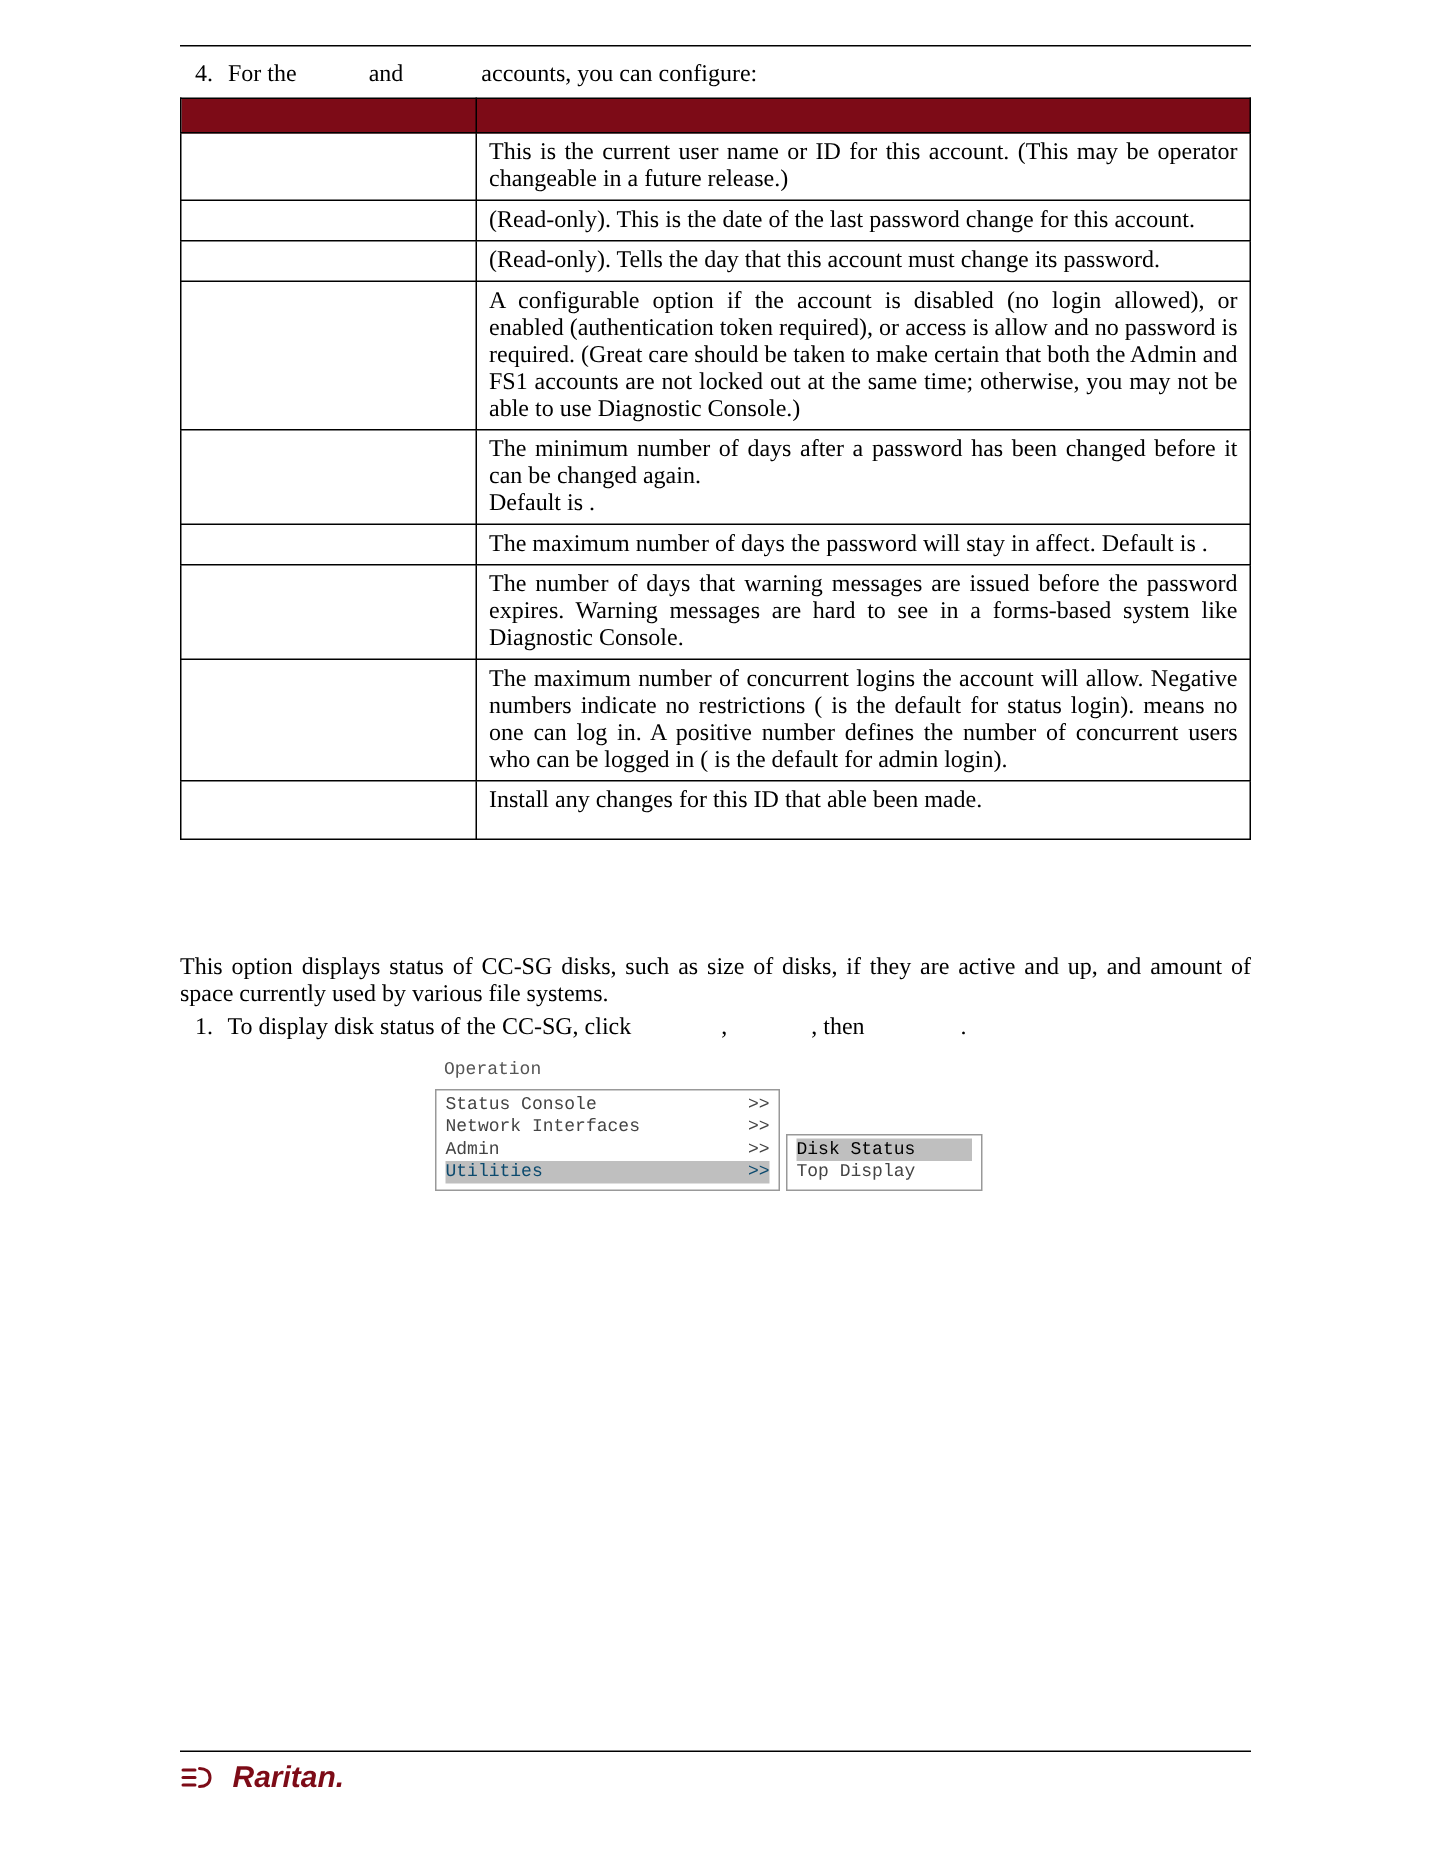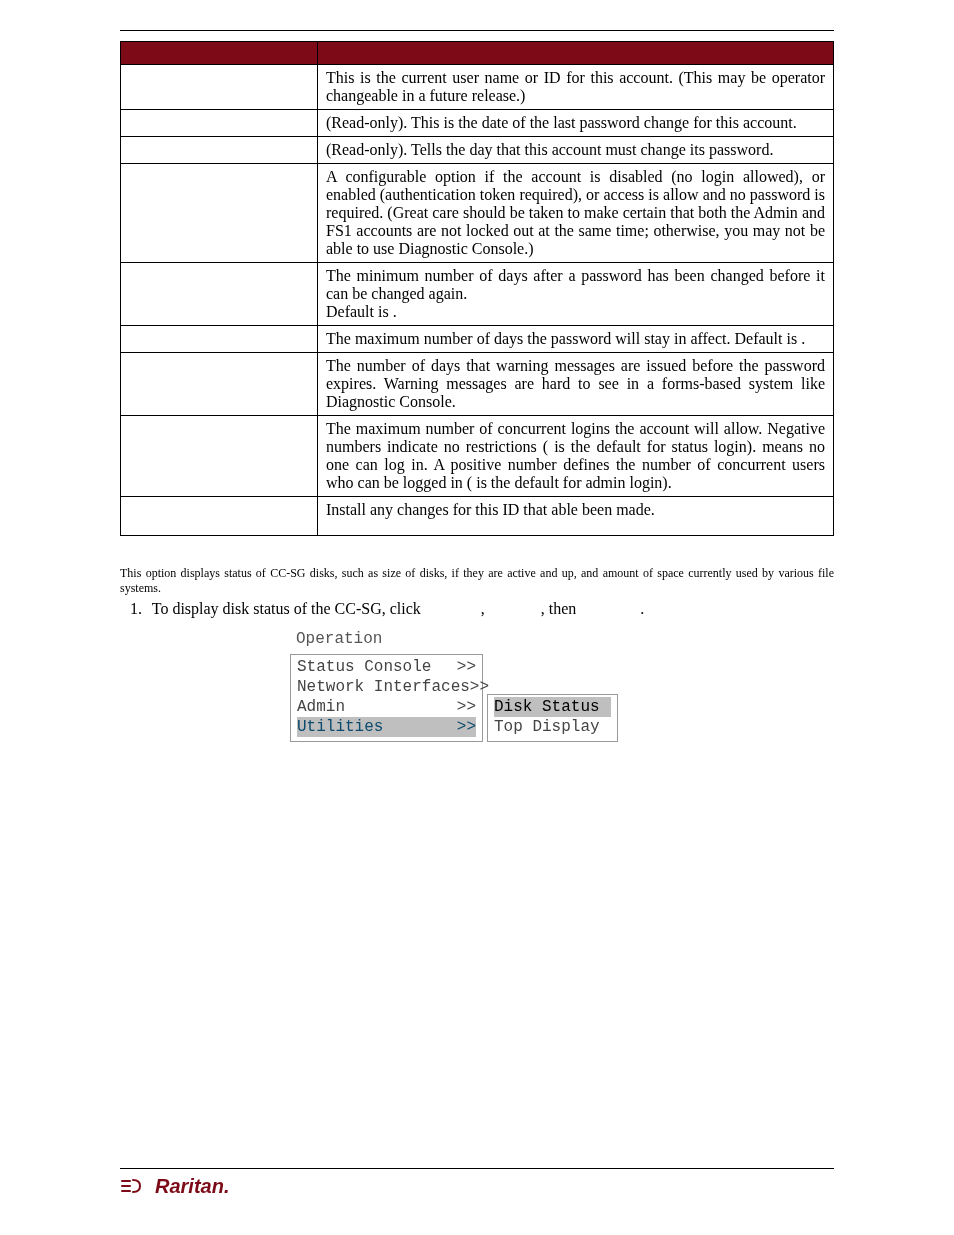--- a/index.html
+++ b/index.html
@@ -39,44 +39,44 @@
   .cfg-table td.first {
     width: 180px;
   }
   .cfg-table tr.header td {
     background: #7d0b17;
     color: #fff;
     height: 18px;
     padding: 2px 8px;
   }
   .section-body {
-    font-size: 12px;
+    font-size: 16px;
     text-align: justify;
-    margin: 30px 0 4px 0;
+    margin: 76px 0 4px 0;
   }
   .step-line {
     font-size: 16px;
     margin: 4px 0 12px 10px;
   }
   .step-line .num { display:inline-block; width: 18px; }
 
   .menu-figure {
     margin-left: 170px;
     font-family: "Courier New", monospace;
-    font-size: 16px;
+    font-size: 12px;
     color: #444;
     width: 380px;
   }
   .menu-title {
     padding: 0 0 6px 6px;
     color:#555;
   }
   .menu-box {
     border: 1px solid #999;
-    width: 193px;
+    width: 230px;
     padding: 2px 6px 4px 6px;
     display: inline-block;
     vertical-align: bottom;
     box-sizing: border-box;
   }
   .menu-row {
     display: flex;
     justify-content: space-between;
     white-space: pre;
     line-height: 1.25;
@@ -123,20 +123,28 @@
     gap: 13px;
   }
   .logo-mark svg { display: block; }
 </style>
 </head>
 <body>
 
 <div class="page">
   <div class="top-rule"></div>
 
+  <p class="intro-line">
+    <span class="num">4.</span>
+    <span>For the</span>
+    &nbsp;&nbsp;&nbsp;&nbsp;&nbsp;&nbsp;&nbsp;&nbsp;&nbsp;&nbsp;
+    <span>and</span>
+    &nbsp;&nbsp;&nbsp;&nbsp;&nbsp;&nbsp;&nbsp;&nbsp;&nbsp;&nbsp;&nbsp;
+    <span>accounts, you can configure:</span>
+  </p>
 
   <table class="cfg-table">
     <tbody>
         <tr class="header">
       <td class="first"></td>
       <td></td>
     </tr>
     <tr>
       <td class="first"></td>
       <td>This is the current user name or ID for this account.  (This may be operator changeable in a future release.)</td>

